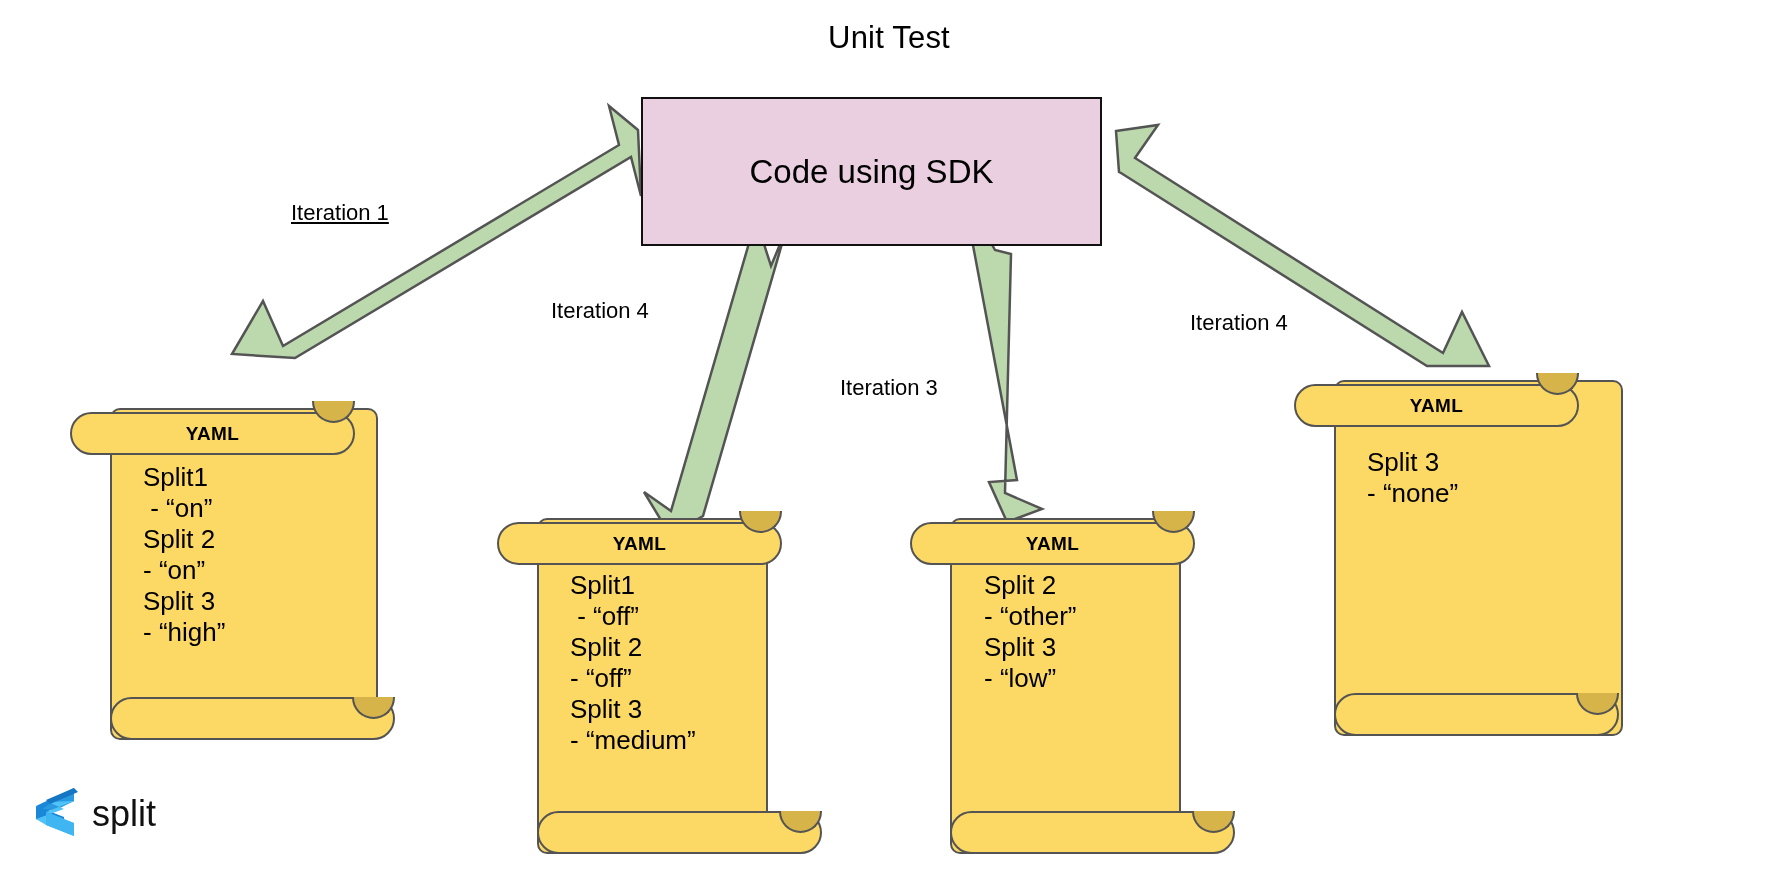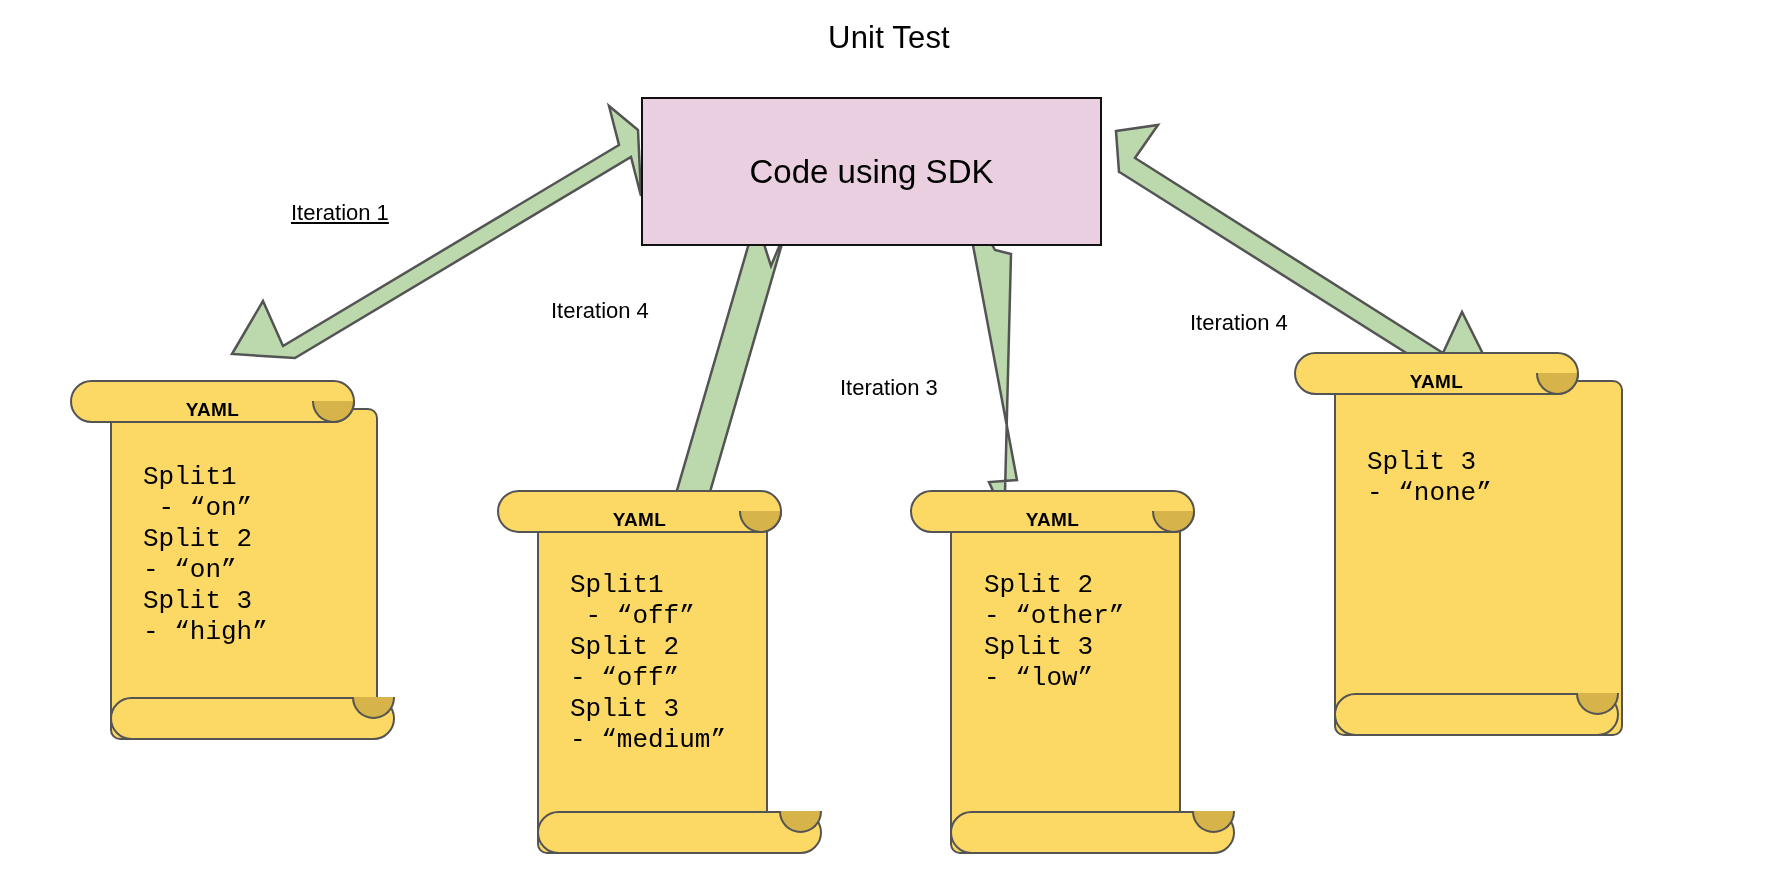--- a/index.html
+++ b/index.html
@@ -78,22 +78,23 @@
     border-radius: 10px;
     box-sizing: border-box;
   }
   .scroll-toproll {
     position: absolute;
     background: #fcd864;
     border: 2px solid #545454;
     border-radius: 22px;
     box-sizing: border-box;
     display: flex;
-    align-items: flex-end;
+    align-items: center;
     justify-content: center;
+    margin-top: 32px;
   }
   .scroll-botroll {
     position: absolute;
     background: #fcd864;
     border: 2px solid #545454;
     border-radius: 22px;
     box-sizing: border-box;
   }
   .scroll-curl {
     position: absolute;
@@ -114,21 +115,20 @@
     font-weight: bold;
     color: #000000;
     letter-spacing: 0.3px;
   }
   .scroll-text {
     position: absolute;
     font-size: 26px;
     line-height: 31px;
     color: #000000;
     white-space: pre;
-    font-family: Liberation Mono, monospace;
   }
 
   
   .split-logo {
     position: absolute;
     left: 34px;
     top: 784px;
     width: 150px;
     height: 56px;
   }
@@ -211,14 +211,27 @@
     <div class="scroll-botroll" style="left:1334px; top:693px; width:285px; height:43px;"></div>
     <div class="scroll-curl bot" style="left:1576px; top:693px; width:43px; height:22px;"></div>
     <div class="scroll-toproll" style="left:1294px; top:352px; width:285px; height:43px;">
       <span class="scroll-title">YAML</span>
     </div>
     <div class="scroll-curl top" style="left:1536px; top:373px; width:43px; height:22px;"></div>
     <div class="scroll-text" style="left:1367px; top:447px; width:240px;">Split 3
 - “none”</div>
   </div>
 
+  <div class="split-logo">
+    <svg viewBox="0 0 150 56" width="150" height="56">
+      <g>
+        <polygon fill="#1a87d8" points="40,4 40,17 12,28 2,22"></polygon>
+        <polygon fill="#2a9ae0" points="40,4 40,17 22,26 8,25"></polygon>
+        <polygon fill="#1a87d8" points="2,22 30,33 30,46 2,35"></polygon>
+        <polygon fill="#4fc3f7" points="40,17 12,28 40,39 40,52 12,41 2,35 30,25 14,18"></polygon>
+        <polygon fill="#3fb6f2" points="12,28 40,39 40,52 12,41"></polygon>
+        <polygon fill="#1576c4" points="40,4 44,8 16,20 12,16"></polygon>
+      </g>
+      <text x="58" y="42" font-family="'Liberation Sans', sans-serif" font-size="36" fill="#111111">split</text>
+    </svg>
+  </div>
 
 </div>
 
 </body></html>

